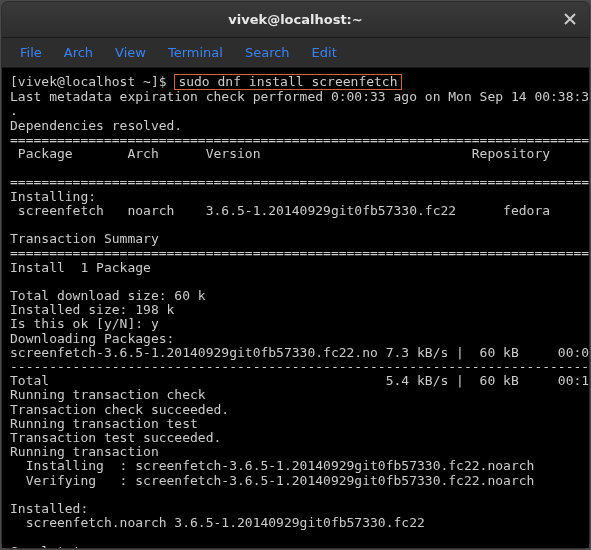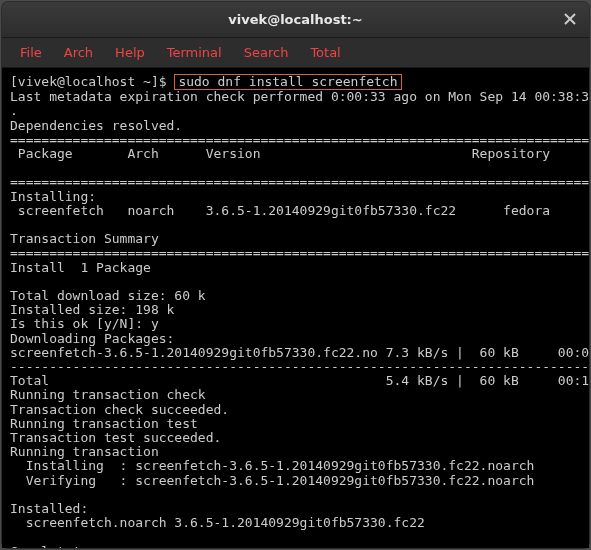--- a/index.html
+++ b/index.html
@@ -50,21 +50,21 @@
 .menubar {
   height: 30px;
   background: #2d2d2d;
   display: flex;
   align-items: center;
   padding: 0 8px;
   gap: 2px;
   border-bottom: 1px solid #1a1a1a;
 }
 .menu-item {
-  color: #ef4444;
+  color: #3b82f6;
   font-size: 13px;
   padding: 4px 10px;
   cursor: pointer;
 }
 .terminal {
   flex: 1;
   background: #000;
   padding: 6px 8px;
   font-family: "DejaVu Sans Mono", monospace;
   font-size: 13px;
@@ -89,24 +89,24 @@
       <span>
         <svg viewBox="0 0 12 12">
             <path d="M1 1 L11 11 M11 1 L1 11" stroke="#ccc" stroke-width="2" fill="none"></path>
           </svg>
       </span>
     </div>
   </div>
   <div class="menubar">
     <span class="menu-item">File</span>
     <span class="menu-item">Arch</span>
-    <span class="menu-item">Help</span>
+    <span class="menu-item">View</span>
     <span class="menu-item">Terminal</span>
     <span class="menu-item">Search</span>
-    <span class="menu-item">Total</span>
+    <span class="menu-item">Edit</span>
   </div>
   <div class="terminal"><span>[vivek@localhost ~]$ </span><span class="hl-box">sudo dnf install screenfetch</span>
 <span>Last metadata expiration check performed 0:00:33 ago on Mon Sep 14 00:38:37 2015
 .
 Dependencies resolved.
 ================================================================================
  Package       Arch      Version                           Repository
                                                                            Size
 ================================================================================
 Installing:

